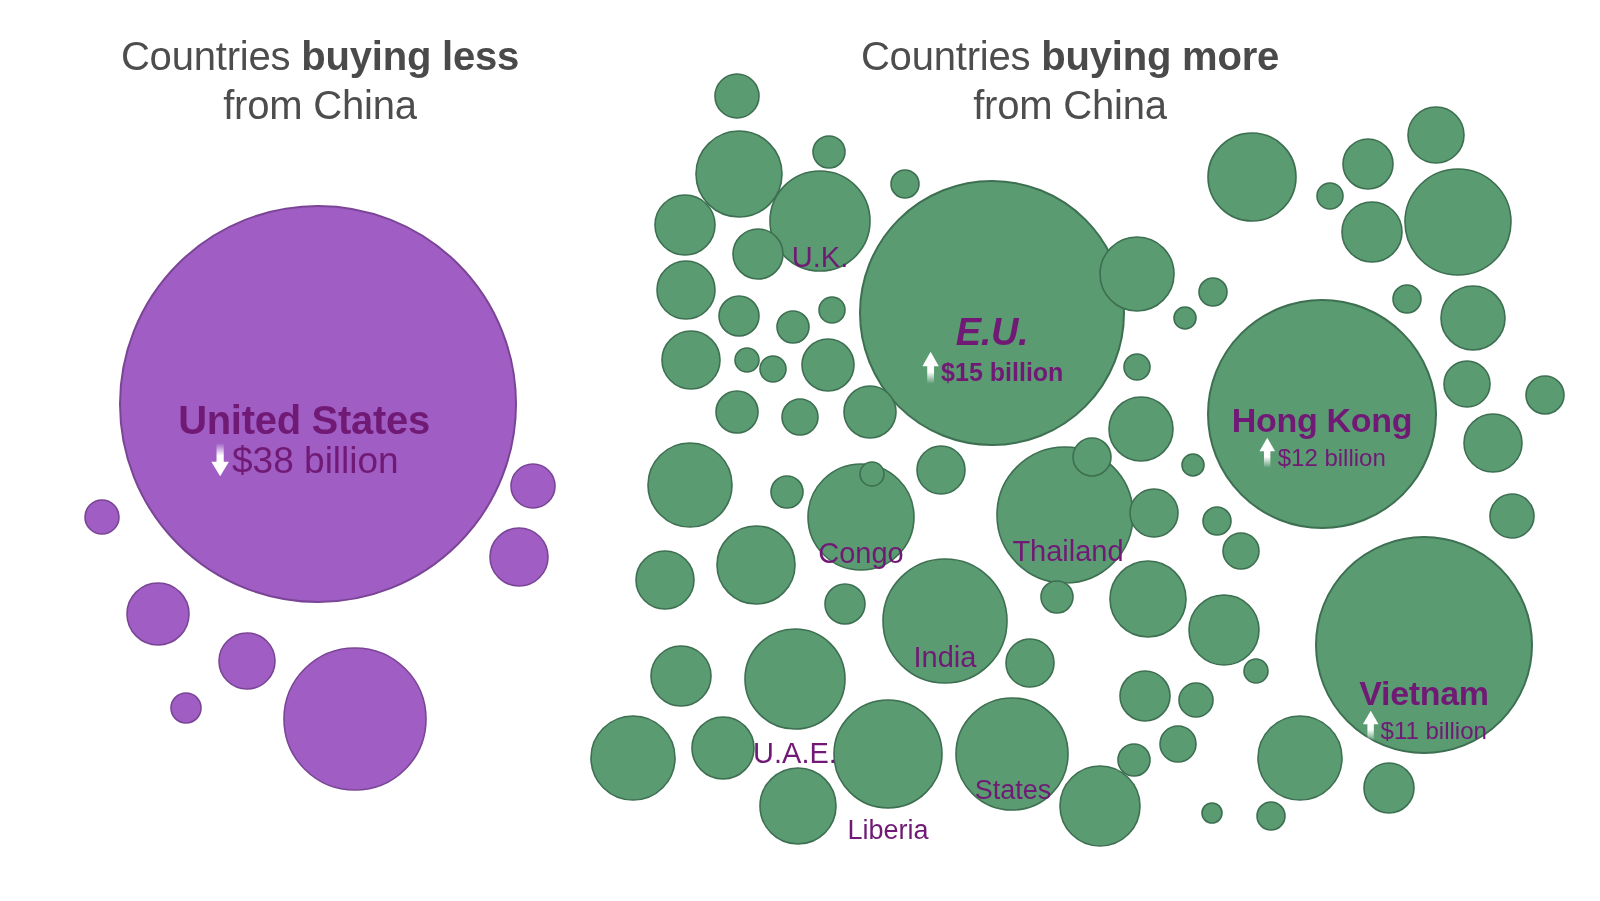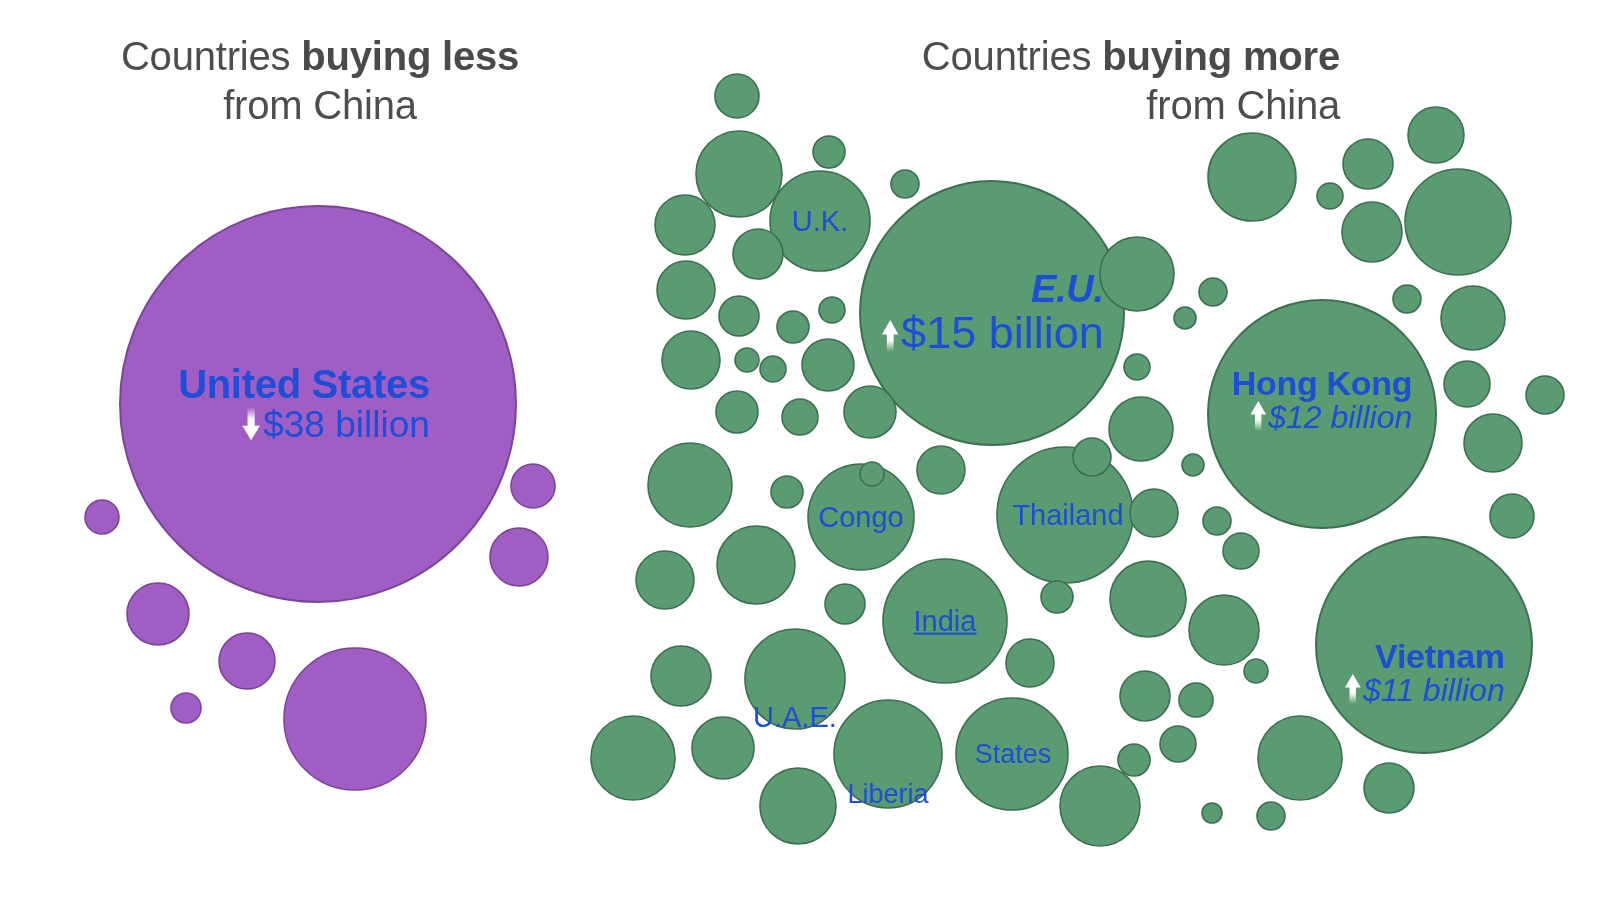--- a/index.html
+++ b/index.html
@@ -28,39 +28,40 @@
     color: #4d4d4d;
     font-size: 40px;
     line-height: 1.22;
     font-weight: 400;
     letter-spacing: -0.2px;
     white-space: nowrap;
   }
   .panel-title .strong { font-weight: 700; color: #4a4a4a; }
 
   #title-left  { left: 60px;  top: 32px; width: 520px; }
-  #title-right { left: 800px; top: 32px; width: 540px; text-align: right; }
+  #title-right { left: 800px; top: 32px; width: 540px; }
 
   
   #bubbles {
     position: absolute;
     left: 0; top: 0;
     width: 1600px;
     height: 901px;
   }
 
   
   .bubble-label {
     position: absolute;
     transform: translate(-50%, -50%);
-    text-align: right;
-    color: #1d4ed8;
+    text-align: center;
+    color: #701a75;
     white-space: nowrap;
     pointer-events: none;
     line-height: 1.06;
+    margin-top: 36px;
   }
   .bubble-label .name {
     display: block;
     font-weight: 700;
     letter-spacing: -0.3px;
   }
   .bubble-label .value-row {
     display: block;
     font-weight: 400;
     white-space: nowrap;
@@ -74,23 +75,23 @@
   .arrow-ico {
     display: inline-block;
     vertical-align: -0.09em;
     margin-right: 0.02em;
   }
 
   
   .lab-xl .name      { font-size: 40px; }
   .lab-xl .value-row { font-size: 37px; }
   .lab-lg .name      { font-size: 38px; font-style: italic; }
-  .lab-lg .value-row { font-size: 45px; }
+  .lab-lg .value-row { font-size: 25px; font-weight: bold; }
   .lab-md .name      { font-size: 34px; }
-  .lab-md .value-row { font-size: 32px; font-style: italic; }
+  .lab-md .value-row { font-size: 24px; }
   .lab-sm .name      { font-size: 29px; }
   .lab-xs .name      { font-size: 27px; }
 </style>
 </head>
 <body>
 
 <div id="stage">
 
   <div class="panel-title" id="title-left">
     <div><span>Countries </span><span class="strong">buying less</span></div>
@@ -249,21 +250,21 @@
 
   <div class="bubble-label plain lab-sm" style="left:820px; top:221px;">
     <span class="name">U.K.</span>
   </div>
   <div class="bubble-label plain lab-sm" style="left:861px; top:517px;">
     <span class="name">Congo</span>
   </div>
   <div class="bubble-label plain lab-sm" style="left:1068px; top:515px;">
     <span class="name">Thailand</span>
   </div>
-  <div class="bubble-label plain lab-sm" style="left:945px; top:621px;text-decoration:underline;">
+  <div class="bubble-label plain lab-sm" style="left:945px; top:621px;">
     <span class="name">India</span>
   </div>
   <div class="bubble-label plain lab-sm" style="left:795px; top:717px;">
     <span class="name">U.A.E.</span>
   </div>
   <div class="bubble-label plain lab-xs" style="left:888px; top:794px;">
     <span class="name">Liberia</span>
   </div>
   <div class="bubble-label plain lab-xs" style="left:1013px; top:754px;">
     <span class="name">States</span>

